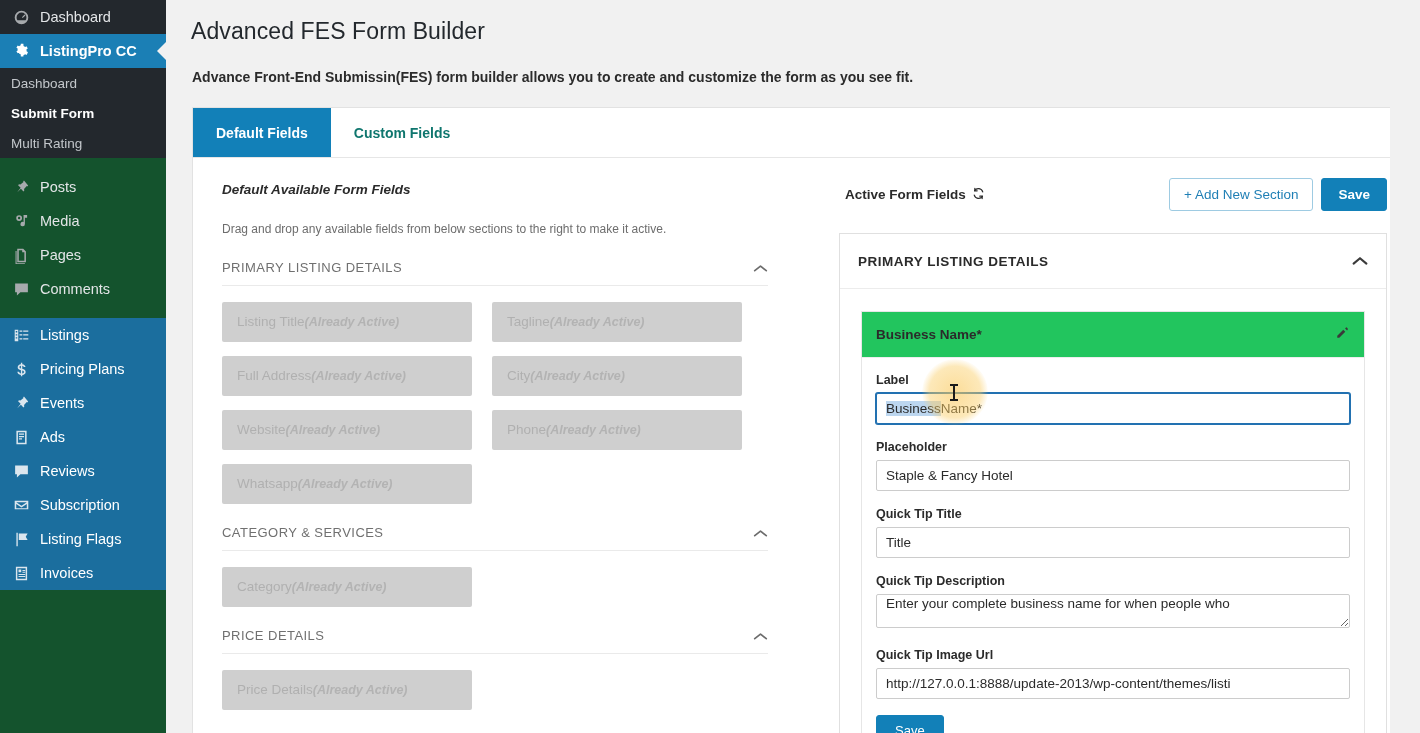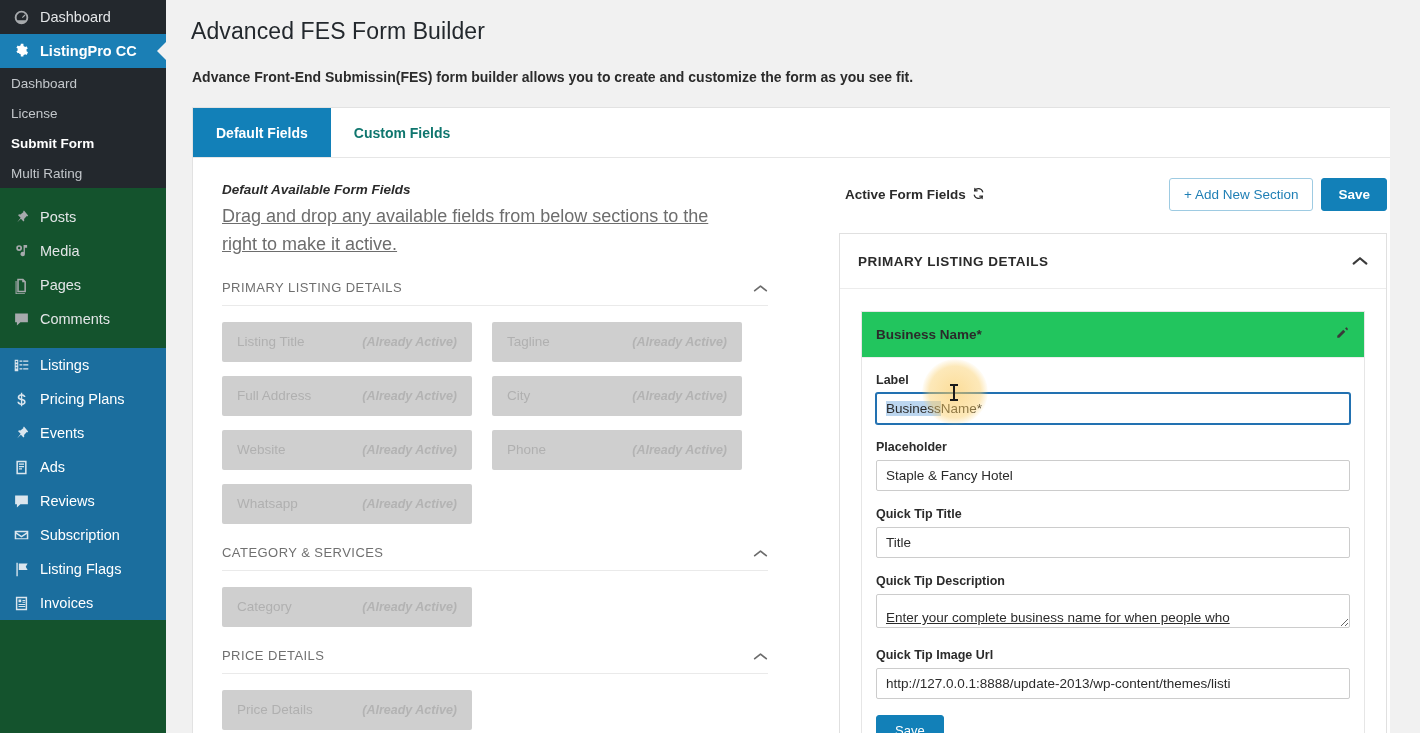--- a/index.html
+++ b/index.html
@@ -80,42 +80,42 @@
     cursor: pointer;
   }
   .tab.sel { background: #1280b8; color: #fff; }
 
   .cols { display: flex; }
   .colL { width: 638px; padding: 24px 0 0 29px; }
   .colR { flex: 1; padding: 14px 0 0 8px; }
 
   .blk-title { font-size: 13.5px; font-weight: bold; color: #2b2b2b; font-style: italic; }
   .blk-desc {
-    font-size: 18px; color: #6d6d6d; line-height: 1.55;
-    margin-top: 6px; max-width: 490px; text-decoration: underline;
+    font-size: 12px; color: #6d6d6d; line-height: 1.55;
+    margin-top: 23px; max-width: 490px;
   }
 
   .sec-head {
     display: flex; align-items: center; justify-content: space-between;
     margin-top: 20px; padding-bottom: 8px;
     border-bottom: 1px solid #eaeaea;
     width: 546px;
   }
   .sec-head .t {
     font-size: 13px; color: #707070; letter-spacing: .45px;
   }
   .chev { color: #6c6c6c; display:block; }
 
   .field-grid {
     display: grid; grid-template-columns: 250px 250px;
     gap: 14px 20px; margin-top: 16px;
   }
   .field-pill {
     background: #cfcfcf; height: 40px; border-radius: 2px;
-    display: flex; align-items: center; justify-content: space-between;
+    display: flex; align-items: center; 
     padding: 0 15px; cursor: move;
   }
   .field-pill .nm { font-size: 13.5px; color: #b0b0b0; }
   .field-pill .st { font-size: 12.5px; color: #b3b3b3; font-style: italic; font-weight: bold; }
 
   
   .afHead {
     display: flex; align-items: center; justify-content: space-between;
     padding: 6px 16px 0 6px;
   }
@@ -160,21 +160,21 @@
     font-size: 12.5px; font-weight: bold; color: #2b2b2b;
     margin-bottom: 6px; margin-top: 16px;
   }
   .flabel:first-child { margin-top: 0; }
   .inp {
     width: 100%; height: 31px; border: 1px solid #ccc; border-radius: 2px;
     font-size: 13.5px; color: #2b2b2b; padding: 0 9px;
     font-family: inherit; background: #fff; outline: none;
   }
   .inp.focused { border: 1px solid #2271b1; box-shadow: 0 0 0 1px #2271b1; }
-  textarea.inp { height: 34px; padding-top: 14px; resize: vertical; line-height: 1.35; overflow: hidden; text-decoration: underline; }
+  textarea.inp { height: 34px; padding-top: 0; resize: vertical; line-height: 1.35; overflow: hidden; }
   .sel-txt { background: #bcd6ef; }
 
   .save-sm {
     margin-top: 16px; background: #1280b8; border: 1px solid #1280b8;
     color: #fff; font-size: 13px; padding: 7px 18px; border-radius: 3px;
     cursor: pointer; font-family: inherit;
   }
 
   
   #clickdot {
@@ -218,23 +218,20 @@
           <svg width="17" height="17" viewBox="0 0 20 20" fill="currentColor">
               <path d="M10 6.6A3.4 3.4 0 1010 13.4 3.4 3.4 0 0010 6.6zm0 5.1a1.7 1.7 0 110-3.4 1.7 1.7 0 010 3.4zm7.4-1.2l-1.5-.9c.06-.36.1-.72.1-1.1s-.04-.74-.1-1.1l1.5-.9-1.5-2.6-1.6.85a6.6 6.6 0 00-1.9-1.1L12.2 1h-3l-.2 1.75c-.7.24-1.33.6-1.9 1.1L5.5 3l-1.5 2.6 1.5.9c-.06.36-.1.72-.1 1.1s.04.74.1 1.1l-1.5.9 1.5 2.6 1.6-.85c.57.5 1.2.86 1.9 1.1L9.2 16h3l.2-1.75c.7-.24 1.33-.6 1.9-1.1l1.6.85 1.5-2.6z"></path>
             </svg>
         </span>
         <span>ListingPro CC</span>
       </div>
 
       <div id="submenu">
           <div class="sb-sub">
             <span>Dashboard</span>
-          </div>
-          <div class="sb-sub">
-            <span>License</span>
           </div>
           <div class="sb-sub cur">
             <span>Submit Form</span>
           </div>
           <div class="sb-sub">
             <span>Multi Rating</span>
           </div>
         </div>
     </div>
 

